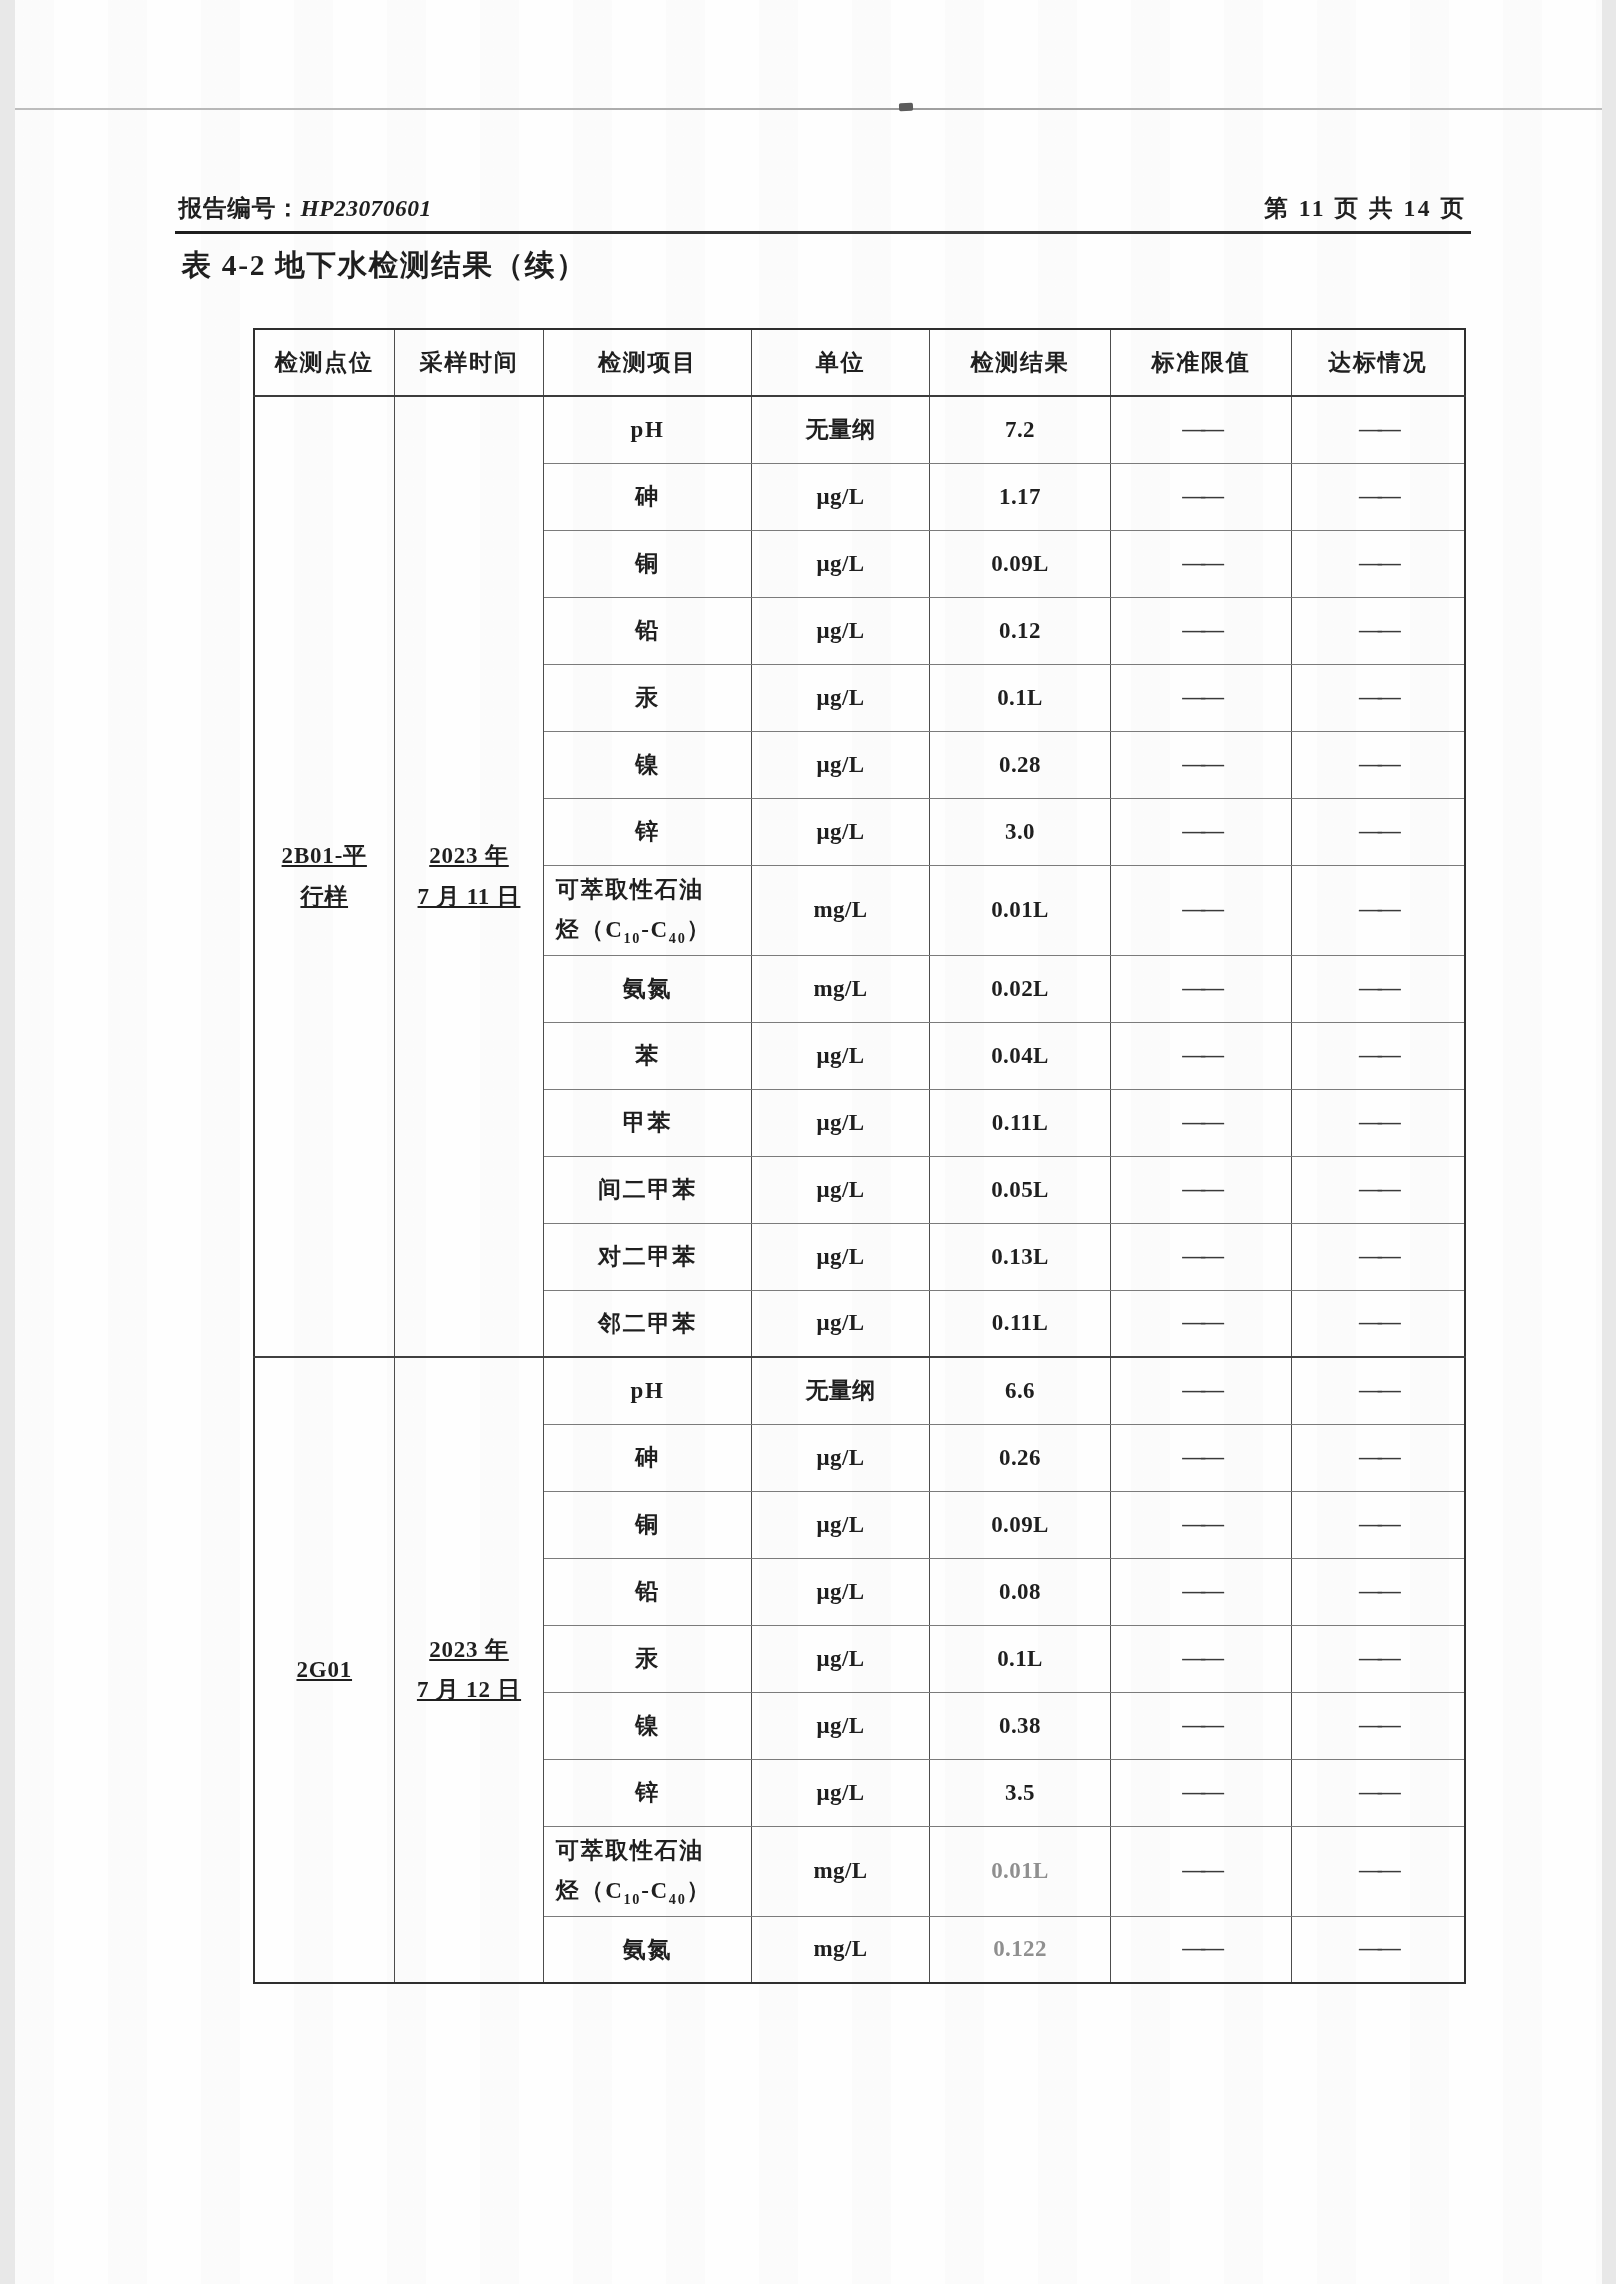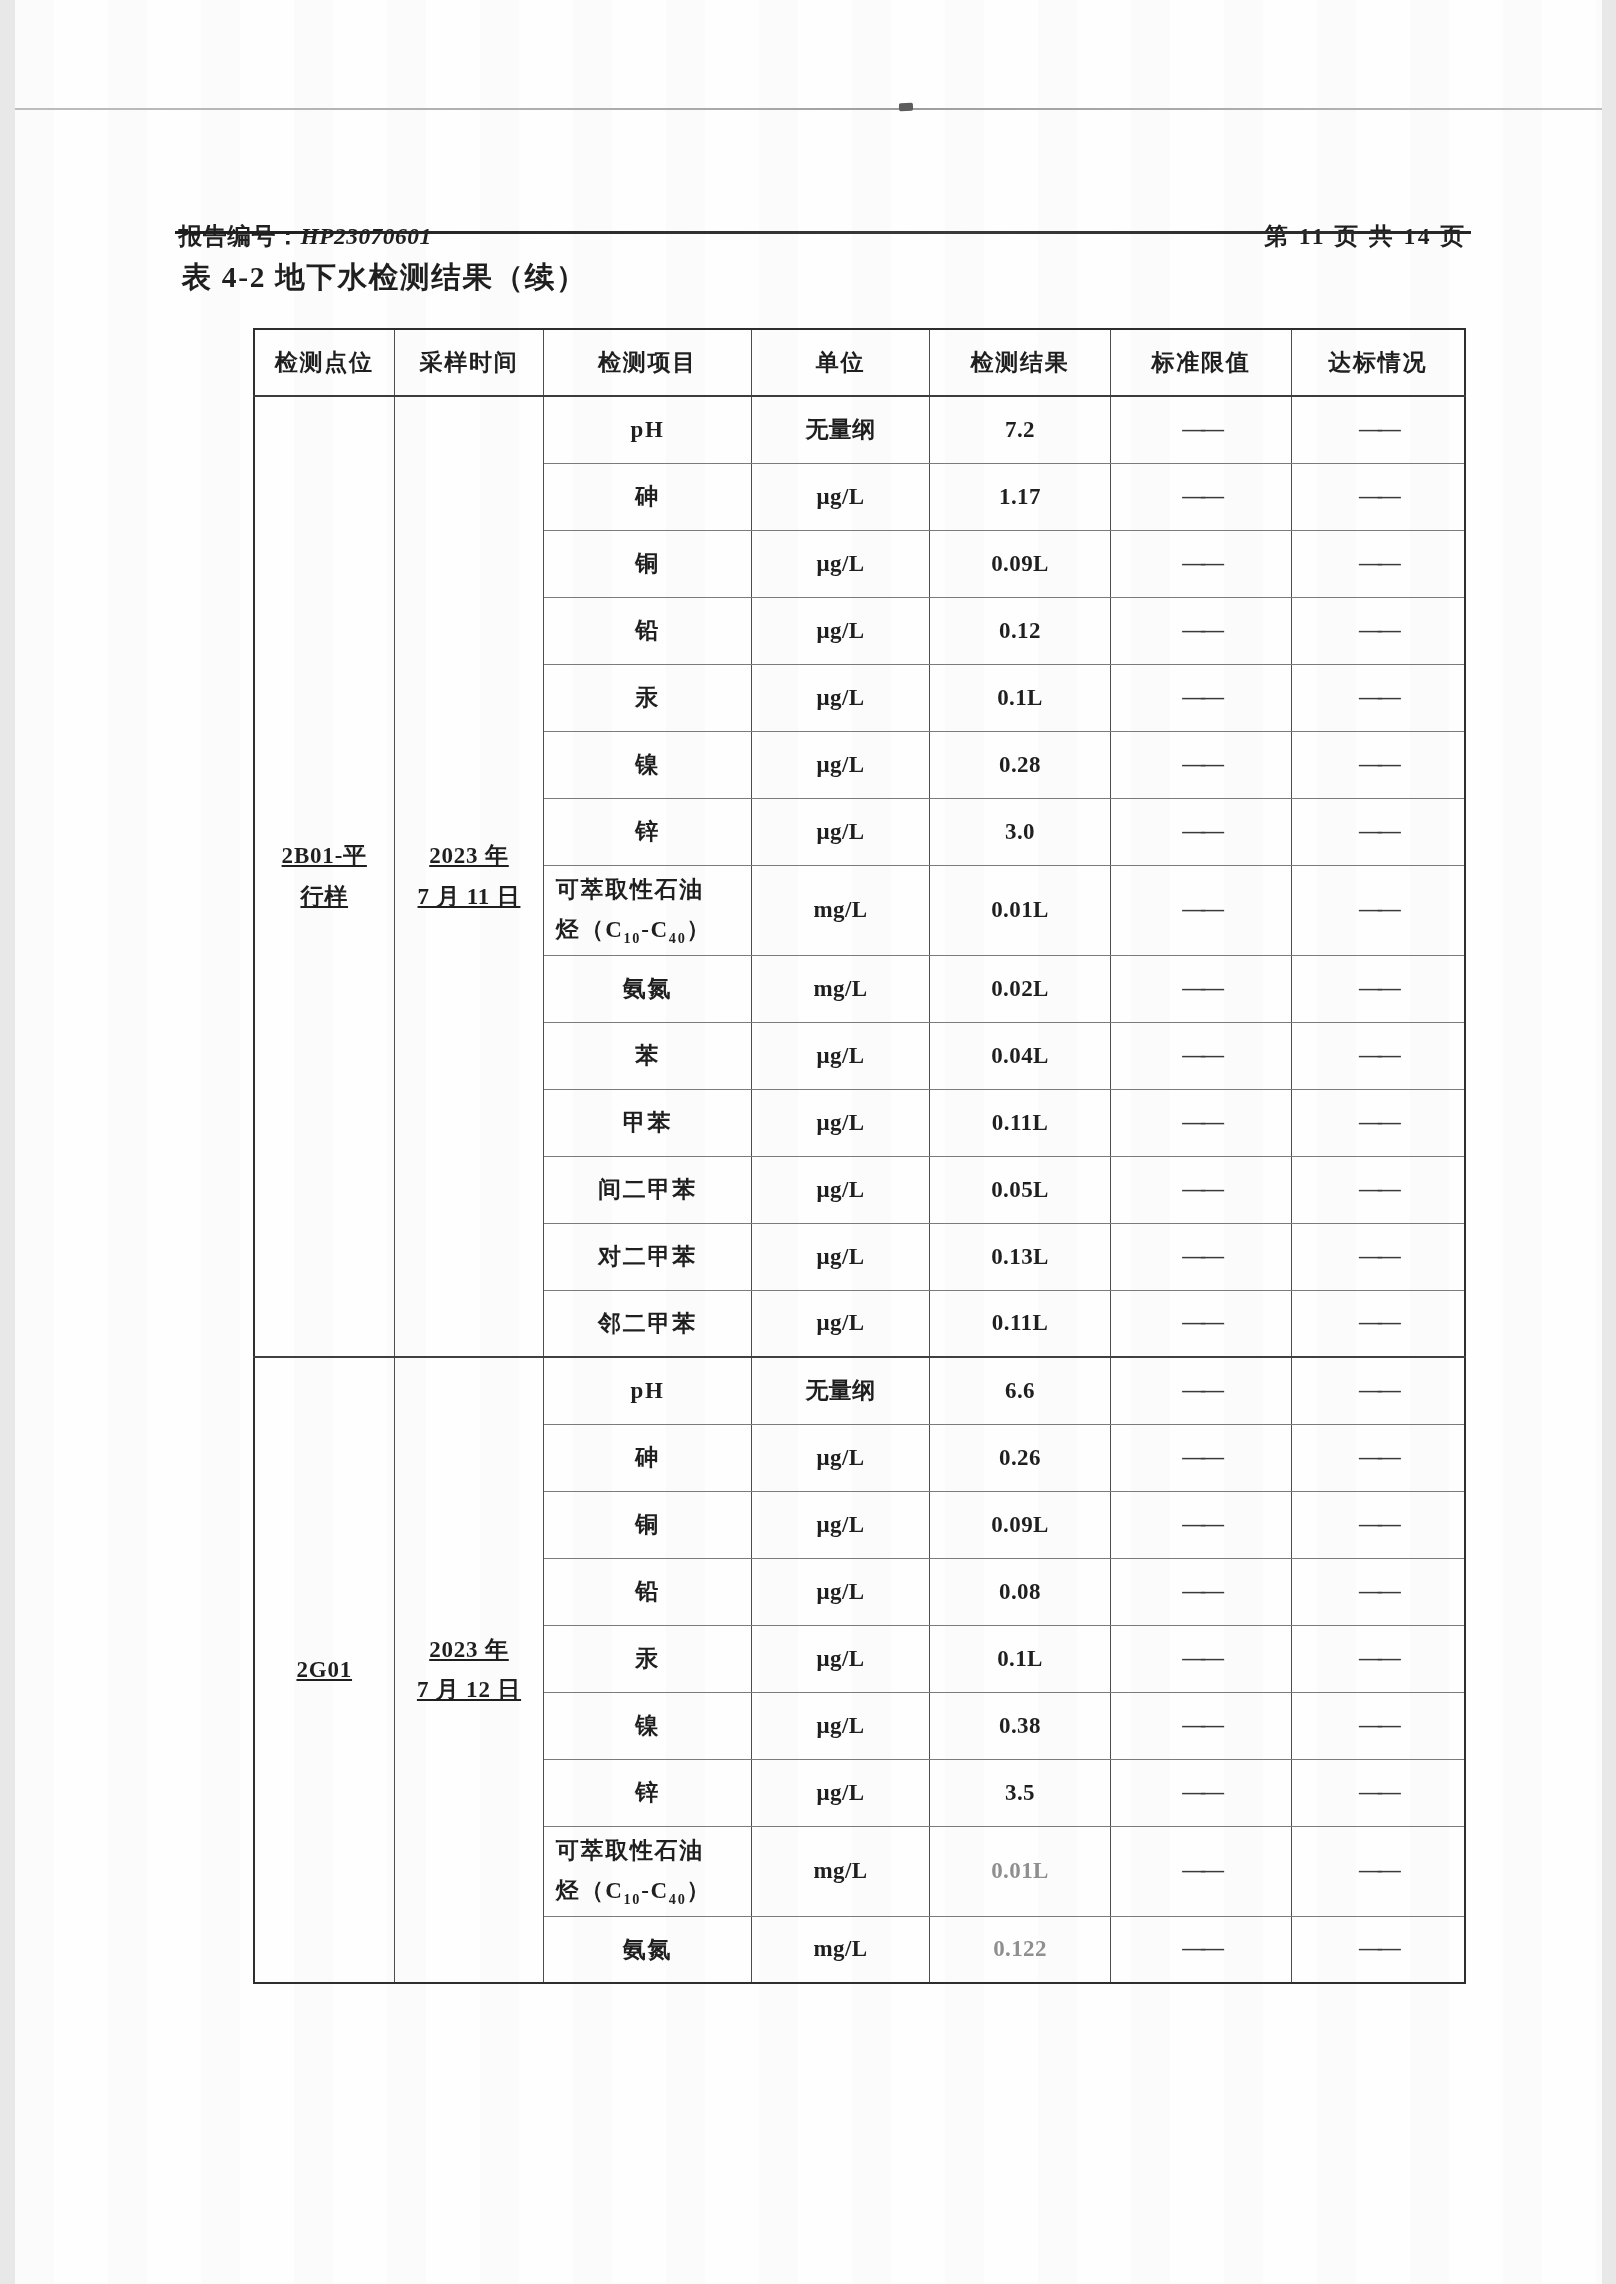--- a/index.html
+++ b/index.html
@@ -24,27 +24,27 @@
   .scan-top-mark{
     position:absolute;left:884px;top:103px;width:13.5px;height:7.6px;
     background:#5c5c5c;border-radius:1.7px;transform:rotate(-2deg);
   }
   .doc-header{
     position:absolute;left:164px;top:192px;width:1288px;
     display:flex;justify-content:space-between;align-items:flex-end;
     font-size:23.6px;font-weight:bold;letter-spacing:0.8px;
   }
   .report-no-num{font-style:italic;letter-spacing:0.4px;}
-  .page-info{font-weight:600;letter-spacing:2.5px;margin-top:28px;}
+  .page-info{font-weight:600;letter-spacing:2.5px;}
   .header-rule{
     position:absolute;left:160px;top:231px;width:1296px;height:2.5px;
     background:linear-gradient(90deg,#1d1d1d 0%,#2c2c2c 30%,#3a3a3a 60%,#262626 100%);
   }
   .table-title{
-    position:absolute;left:167px;top:258px;margin:0;
+    position:absolute;left:167px;top:246px;margin:0;
     font-size:29.5px;font-weight:bold;letter-spacing:1.7px;
   }
   
   table.results{
     position:absolute;left:200px;top:328px;
     border-collapse:collapse;table-layout:fixed;
     font-size:23px;
     background:transparent;
   }
   table.results td, table.results th{

